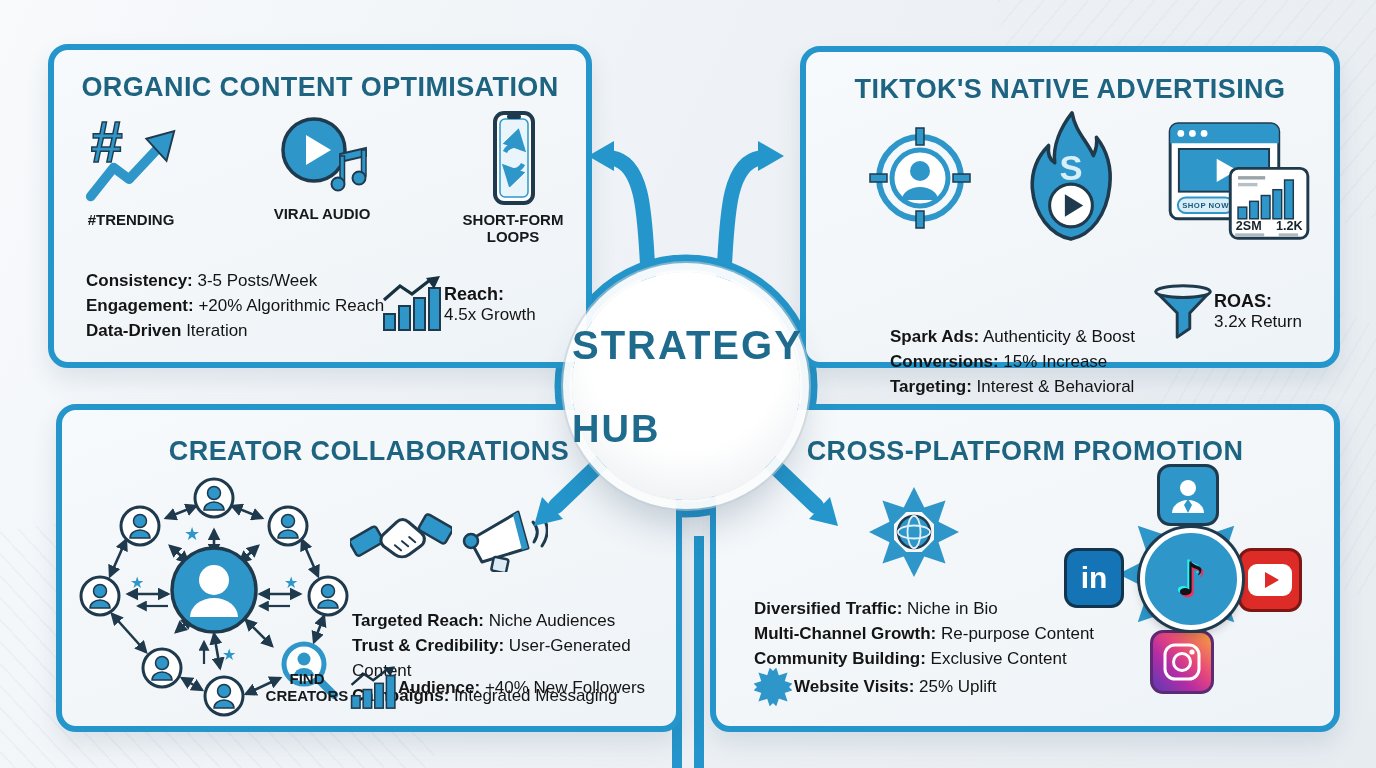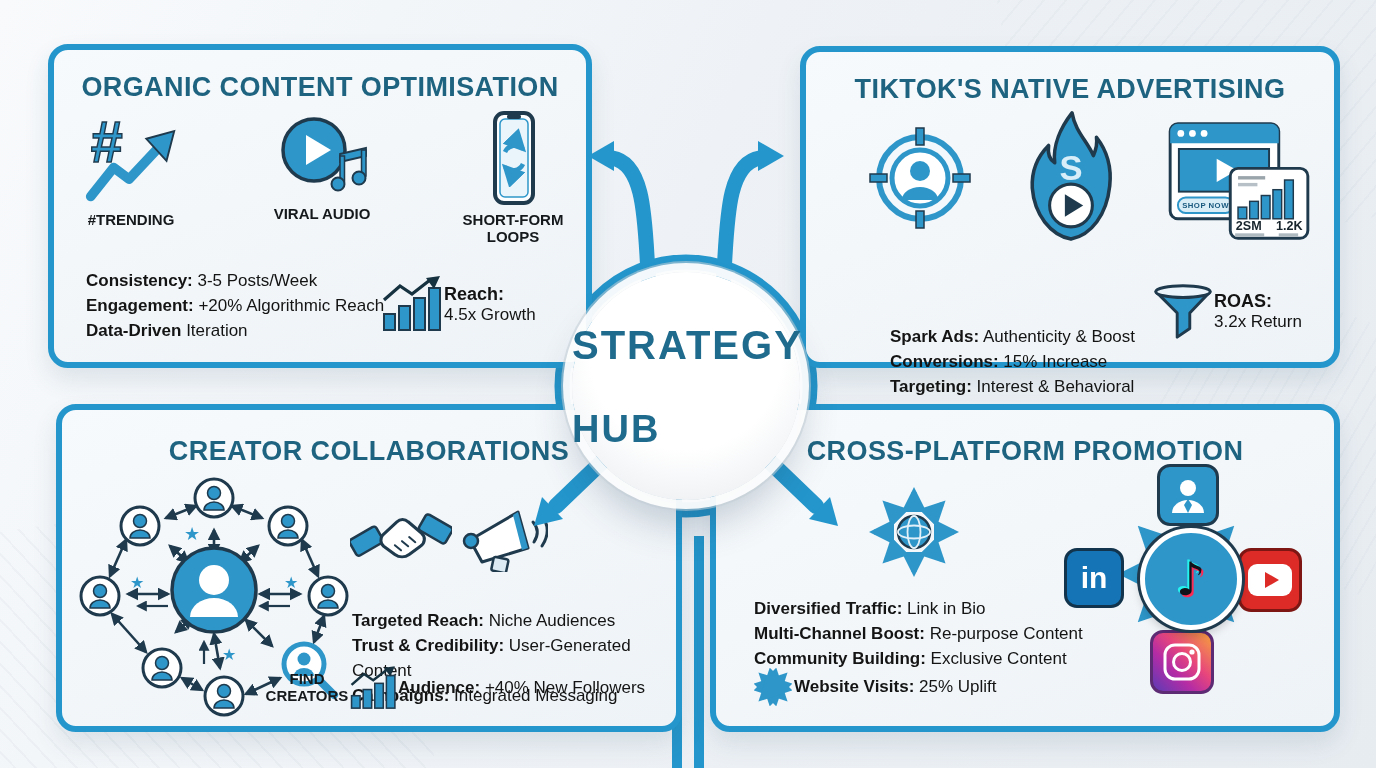--- a/index.html
+++ b/index.html
@@ -390,22 +390,22 @@
         <circle cx="20" cy="20" r="8.5" fill="none" stroke="#fff" stroke-width="3"></circle>
         <circle cx="30" cy="10" r="2.6" fill="#fff"></circle>
       </svg>
     </div>
     <div class="tile" id="tiktok-badge">
         <span>♪</span>
       </div>
   </div>
 
   <div class="stats">
-    <div class="sline"><b>Diversified Traffic:</b><span> Link in Bio</span></div>
-    <div class="sline"><b>Multi-Channel Boost:</b><span> Re-purpose Content</span></div>
+    <div class="sline"><b>Diversified Traffic:</b><span> Niche in Bio</span></div>
+    <div class="sline"><b>Multi-Channel Growth:</b><span> Re-purpose Content</span></div>
     <div class="sline"><b>Community Building:</b><span> Exclusive Content</span></div>
   </div>
 
   <div class="metric" id="metric-website">
     <svg width="42" height="42" viewBox="0 0 46 46">
       <line x1="12" y1="12" x2="34" y2="34" stroke="#2e96c9" stroke-width="7" marker-start="url(#mB)" marker-end="url(#mB)"></line>
       <line x1="34" y1="12" x2="12" y2="34" stroke="#2e96c9" stroke-width="7" marker-start="url(#mB)" marker-end="url(#mB)"></line>
     </svg>
     <div class="metric-inline"><b>Website Visits:</b><span> 25% Uplift</span></div>
   </div>

